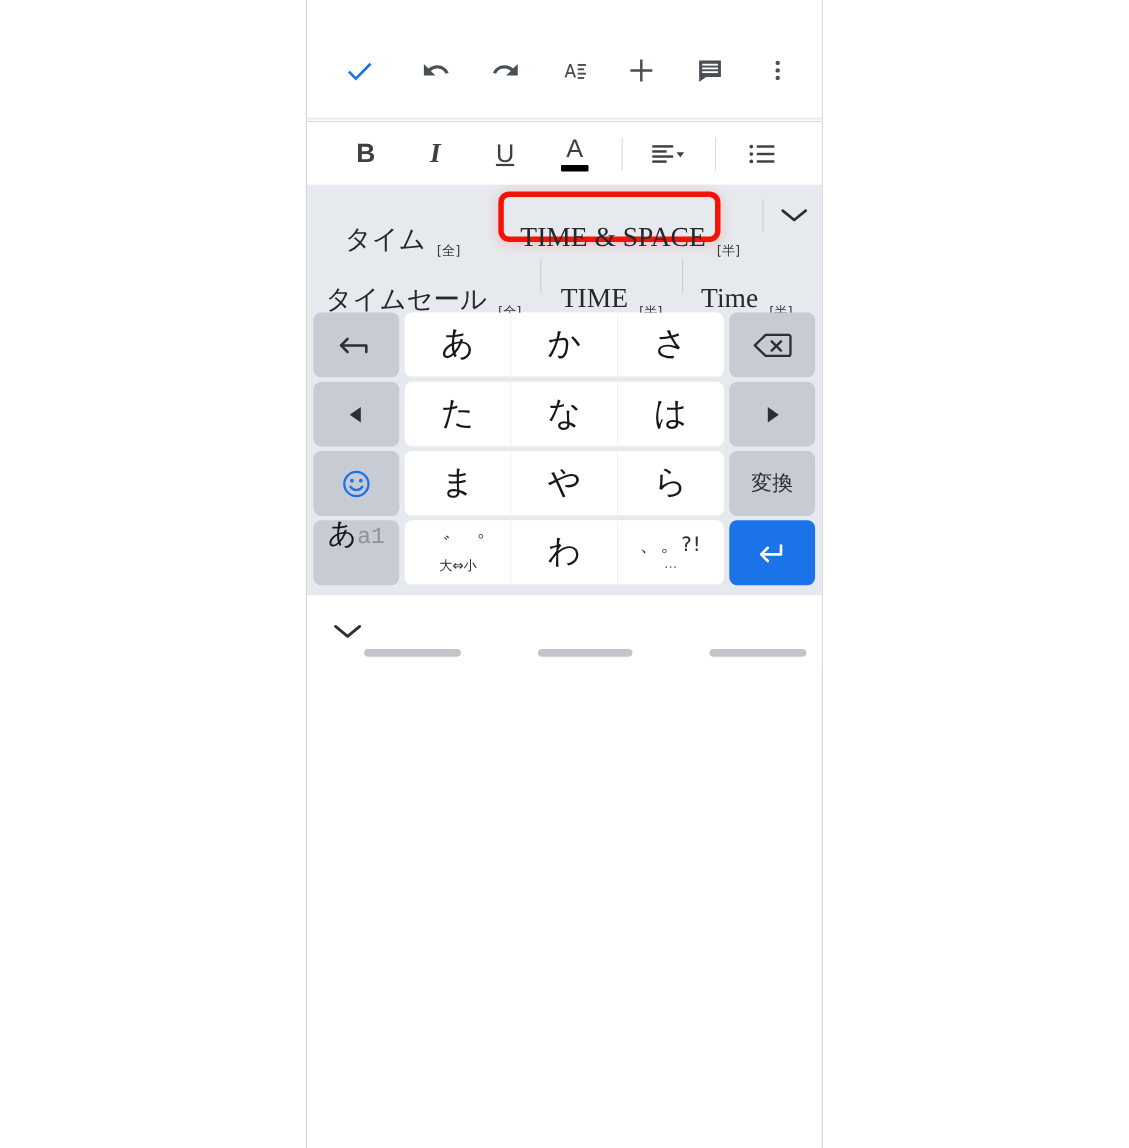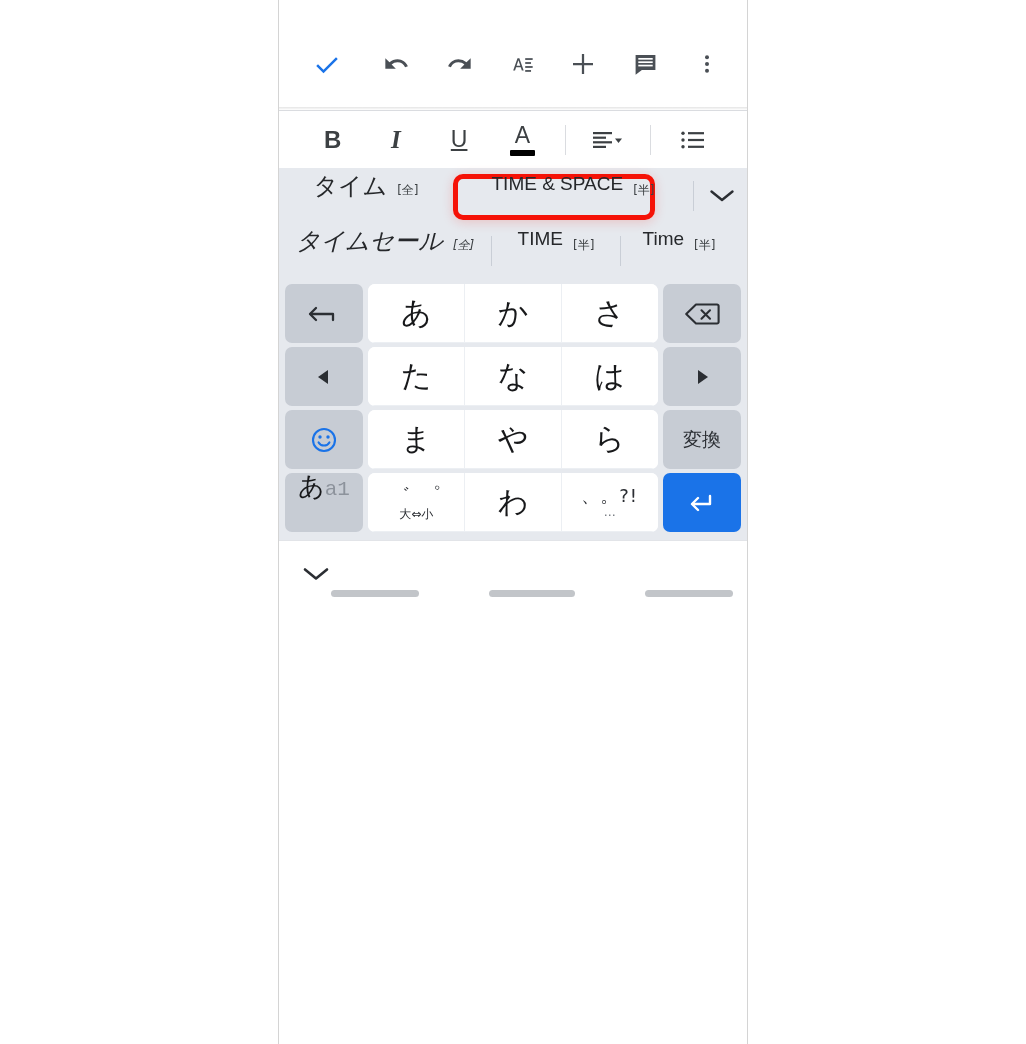--- a/index.html
+++ b/index.html
@@ -130,37 +130,37 @@
   }
   .sugg-row {
     display: flex;
     align-items: center;
     height: 55px;
     padding: 0 10px 0 0;
   }
   .sugg-row-1 { padding-left: 0; }
   .sugg-cell {
     display: flex;
-    align-items: flex-start;
+    align-items: flex-end;
     justify-content: center;
     position: relative;
     height: 100%;
     cursor: pointer;
     margin-top: 11px;
   }
   .sugg-text {
     font-family: "DejaVu Sans", "Liberation Sans", sans-serif;
     font-size: 24px;
     color: #26282b;
     line-height: 1;
     white-space: nowrap;
   }
   .sugg-text.latin {
-    font-family: Liberation Sans, sans-serif;
-    font-size: 19px;
+    font-family: Liberation Serif, serif;
+    font-size: 25px;
   }
   .sugg-tag {
     font-family: "DejaVu Sans", sans-serif;
     font-size: 12px;
     color: #3c4043;
     margin-left: 10px;
     position: relative;
     top: 8px;
     white-space: nowrap;
   }
@@ -423,21 +423,21 @@
           </div>
           <div class="sep"></div>
           <div class="chev-cell">
             <svg width="26" height="16" viewBox="0 0 26 16" aria-hidden="true">
               <path d="M2.5 3.5 13 12 23.5 3.5" fill="none" stroke="#2b2e33" stroke-width="2.4" stroke-linecap="round" stroke-linejoin="round"></path>
             </svg>
           </div>
         </div>
 
         <div class="sugg-row">
-          <div class="sugg-cell" style="flex:0 0 212px;font-style:italic;">
+          <div class="sugg-cell" style="flex:0 0 212px;">
             <span class="sugg-text">タイムセール</span>
             <span class="sugg-tag">[全]</span>
           </div>
           <div class="sep"></div>
           <div class="sugg-cell" style="flex:0 0 128px;">
             <span class="sugg-text latin">TIME</span>
             <span class="sugg-tag">[半]</span>
           </div>
           <div class="sep"></div>
           <div class="sugg-cell" style="flex:1 1 auto;">

